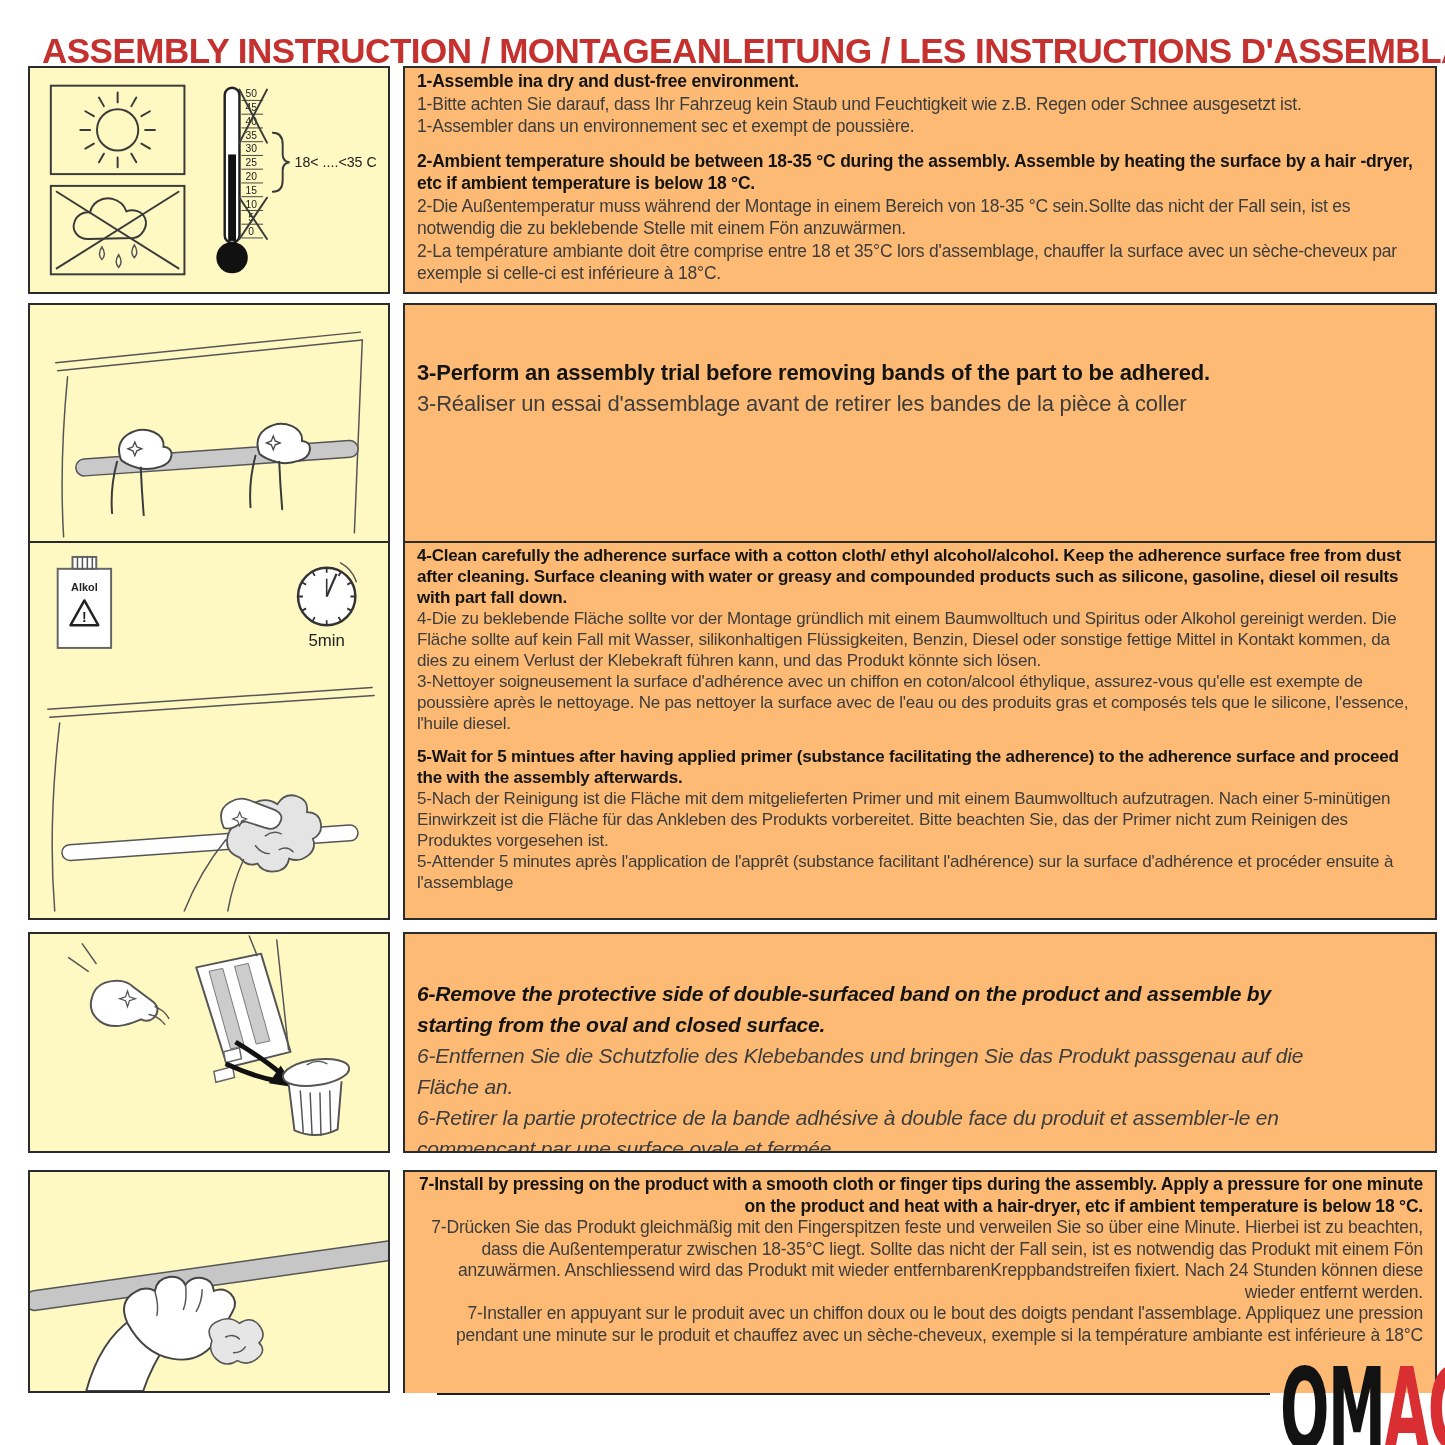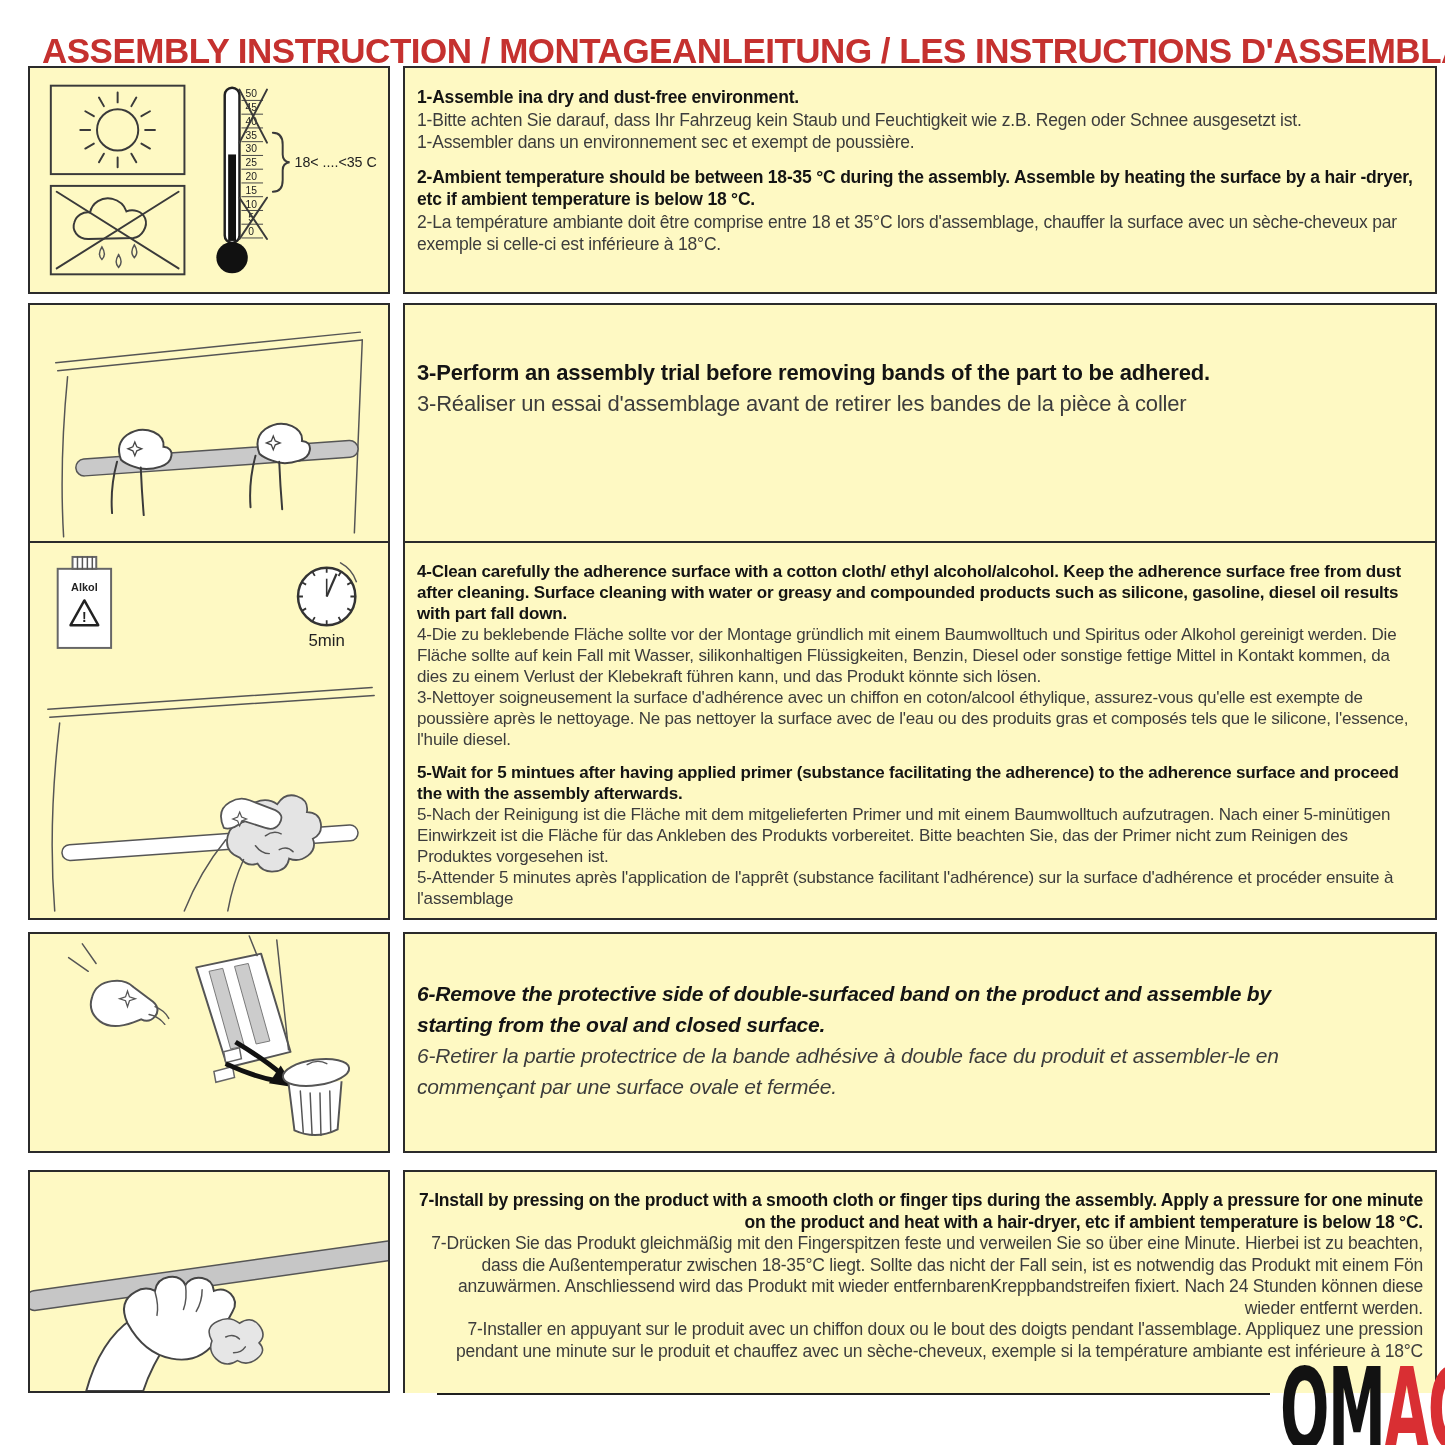--- a/index.html
+++ b/index.html
@@ -15,22 +15,22 @@
     color:#c5312f;white-space:nowrap;
   }
   .row{position:absolute;left:0;width:1445px;}
   .illus-box{
     position:absolute;left:28px;width:362px;height:100%;
     border:2px solid #2b2b2b;background:#fef9c3;box-sizing:border-box;
   }
   .illus-box svg{display:block;width:100%;height:100%;}
   .text-box{
     position:absolute;left:403px;width:1034px;height:100%;
-    border:2px solid #2b2b2b;background:#fef9c3;box-sizing:border-box;
-    padding:18px 12px;overflow:hidden;
+    border:2px solid #2b2b2b;background:#fdba74;box-sizing:border-box;
+    padding:2px 12px;overflow:hidden;
   }
   .text-box p{margin:0;color:#3c3c3c;}
   .text-box p.b{font-weight:700;color:#141414;}
   .sp{height:12px;}
   
   .t-sm{font-size:17.5px;line-height:22.5px;letter-spacing:-0.2px;}
   .t-sm3{font-size:17px;line-height:21px;letter-spacing:-0.2px;}
   .t-sm5{font-size:17.5px;line-height:21.5px;letter-spacing:-0.2px;}
   .t-lg{font-size:22px;line-height:31px;letter-spacing:-0.2px;}
   .t-md{font-size:21px;line-height:31px;letter-spacing:-0.2px;}
@@ -95,20 +95,21 @@
         <text x="268" y="101" font-size="14.5">18&lt; ....&lt;35 C</text>
       </g>
     </svg>
   </div>
   <div class="text-box t-sm">
     <p class="b">1-Assemble ina dry and dust-free environment.</p>
     <p>1-Bitte achten Sie darauf, dass Ihr Fahrzeug kein Staub und Feuchtigkeit wie z.B. Regen oder Schnee ausgesetzt ist.</p>
     <p>1-Assembler dans un environnement sec et exempt de poussière.</p>
     <div class="sp"></div>
     <p class="b">2-Ambient temperature should be between 18-35 °C during the assembly. Assemble by heating the surface by a hair -dryer, etc if ambient temperature is below 18 °C.</p>
+    <p>2-Die Außentemperatur muss während der Montage in einem Bereich von 18-35 °C sein.Sollte das nicht der Fall sein, ist es notwendig die zu beklebende Stelle mit einem Fön anzuwärmen.</p>
     <p>2-La température ambiante doit être comprise entre 18 et 35°C lors d'assemblage, chauffer la surface avec un sèche-cheveux par exemple si celle-ci est inférieure à 18°C.</p>
   </div>
 </section>
 
 <section class="row" style="top:303px;height:259px;">
   <div class="illus-box">
     <svg viewBox="0 0 362 229">
       <g>
         <path class="skthin" d="M26,44 L334,13"></path>
         <path class="skthin" d="M28,52 L336,21"></path>
@@ -203,20 +204,21 @@
       <g>
         <path d="M262,152 L268,200 Q290,210 312,199 L316,150" fill="#fff" stroke="#555" stroke-width="2"></path>
         <path class="skthin" stroke="#555" d="M274,160 L277,202 M284,162 L286,205 M294,162 L295,205 M304,160 L305,201"></path>
         <ellipse cx="290" cy="141" rx="34" ry="13" fill="#fff" stroke="#555" stroke-width="2" transform="rotate(-8 290 141)"></ellipse>
         <path class="skthin" stroke="#555" d="M281,133 q10,-6 20,-1"></path>
       </g>
     </svg>
   </div>
   <div class="text-box t-md pad-mid4">
     <p class="b">6-Remove the protective side of double-surfaced band on the product and assemble by starting from the oval and closed surface.</p>
+    <p>6-Entfernen Sie die Schutzfolie des Klebebandes und bringen Sie das Produkt passgenau auf die Fläche an.</p>
     <p>6-Retirer la partie protectrice de la bande adhésive à double face du produit et assembler-le en commençant par une surface ovale et fermée.</p>
   </div>
 </section>
 
 <section class="row" style="top:1170px;height:223px;">
   <div class="illus-box">
     <svg viewBox="0 0 362 223">
       <rect x="-8" y="96" width="386" height="20" rx="10" fill="#c6c6c6" stroke="#555" stroke-width="1.5" transform="rotate(-8 181 106)"></rect>
       <g>
         <path d="M56,223 Q70,172 102,150 L142,168 Q122,198 114,223 Z" fill="#fff" stroke="#444" stroke-width="2"></path>

